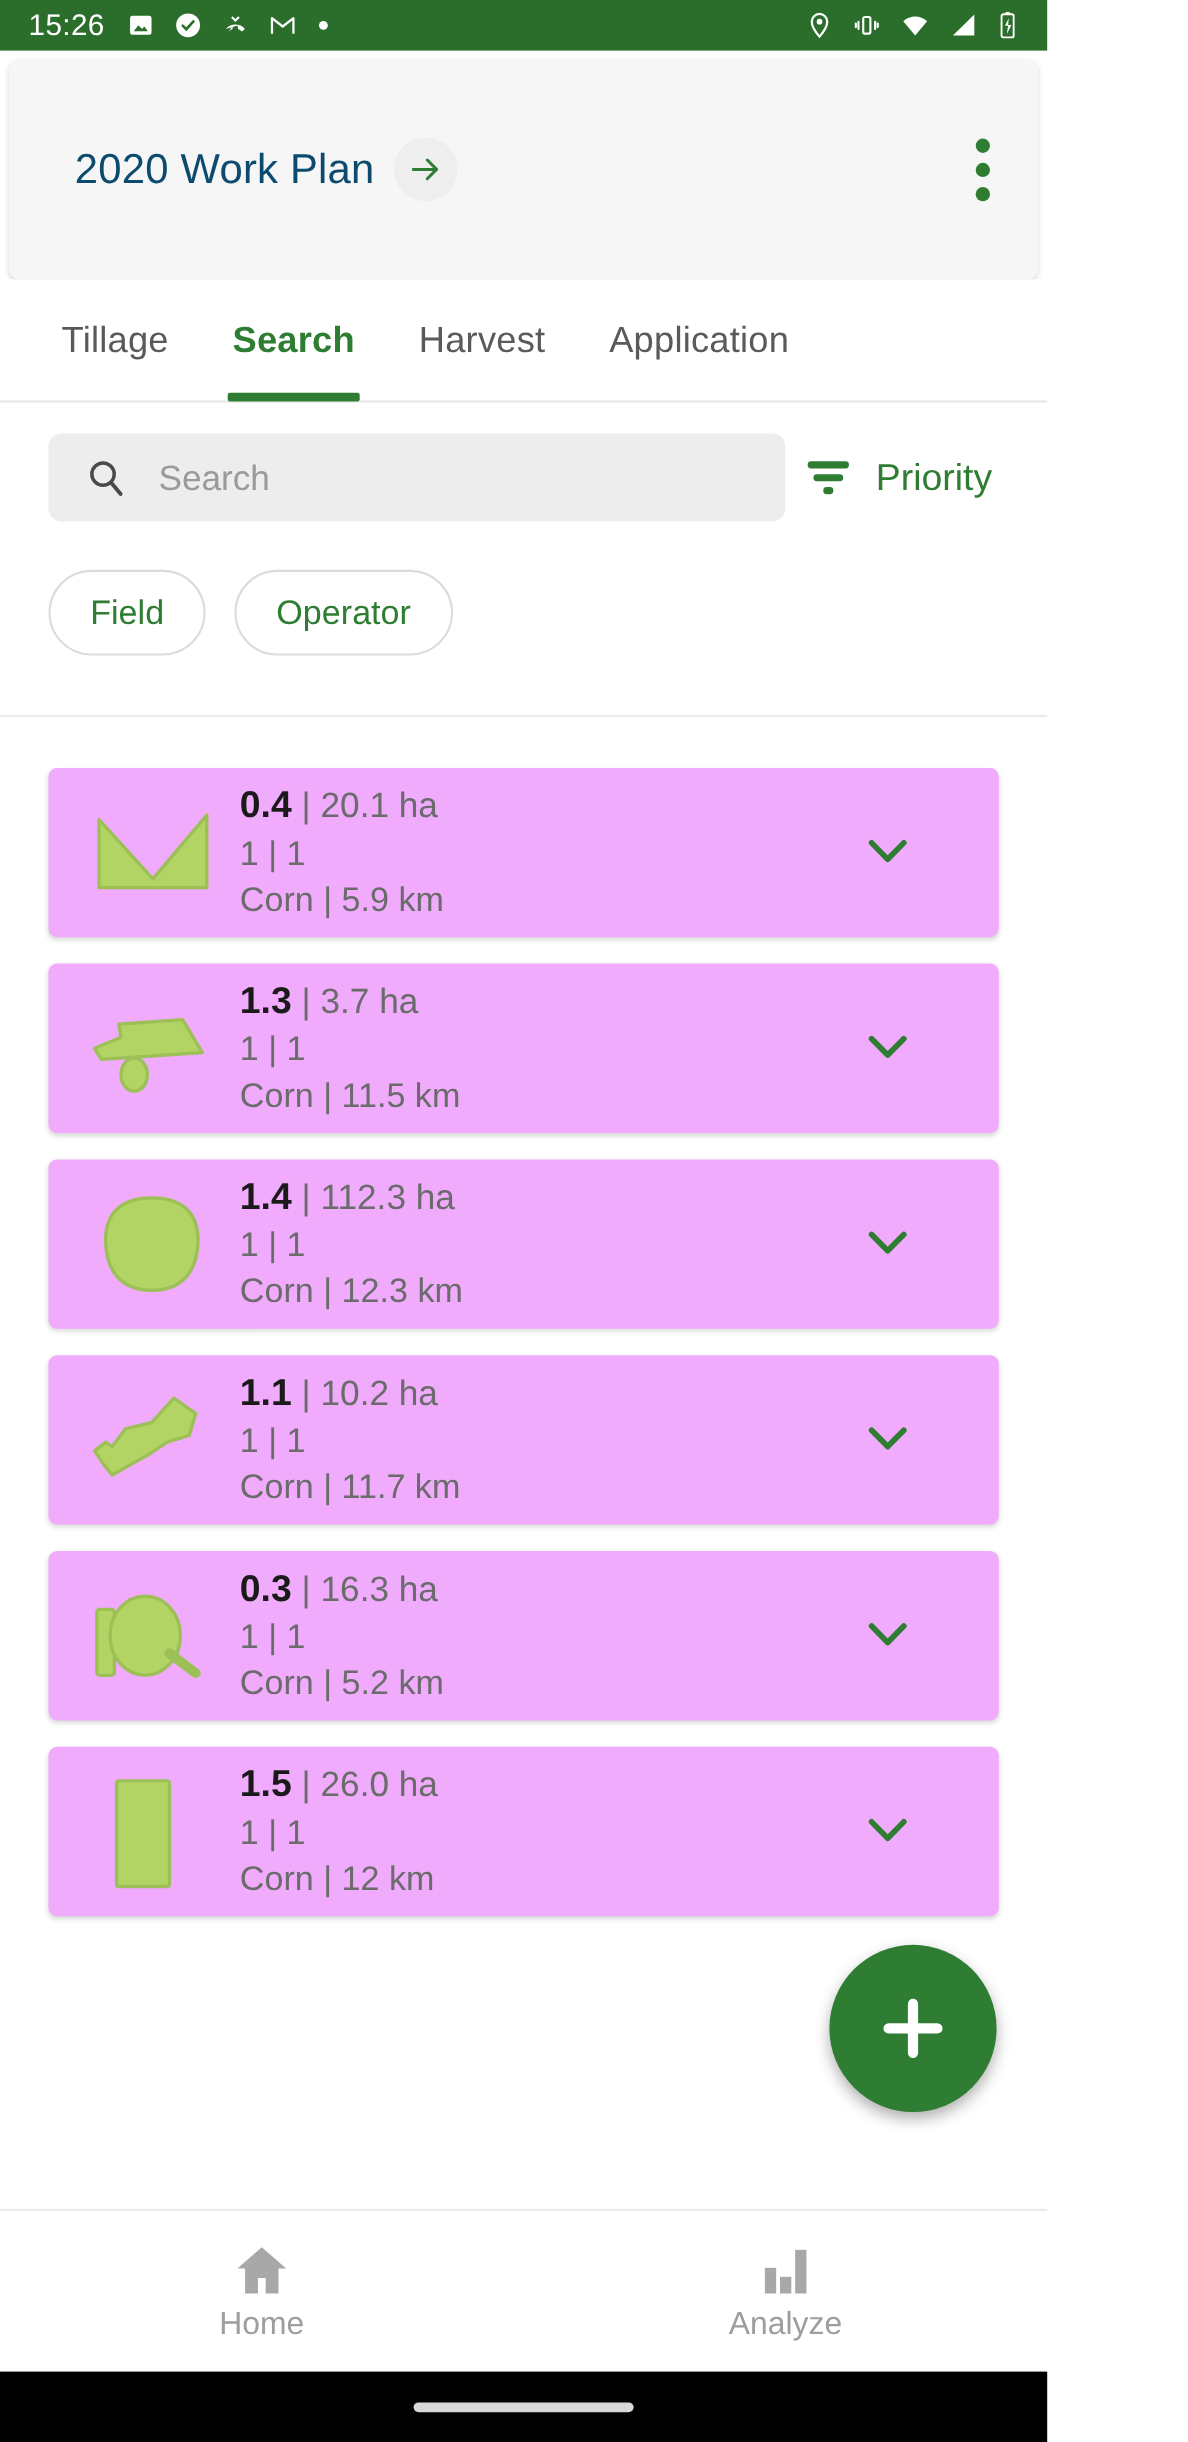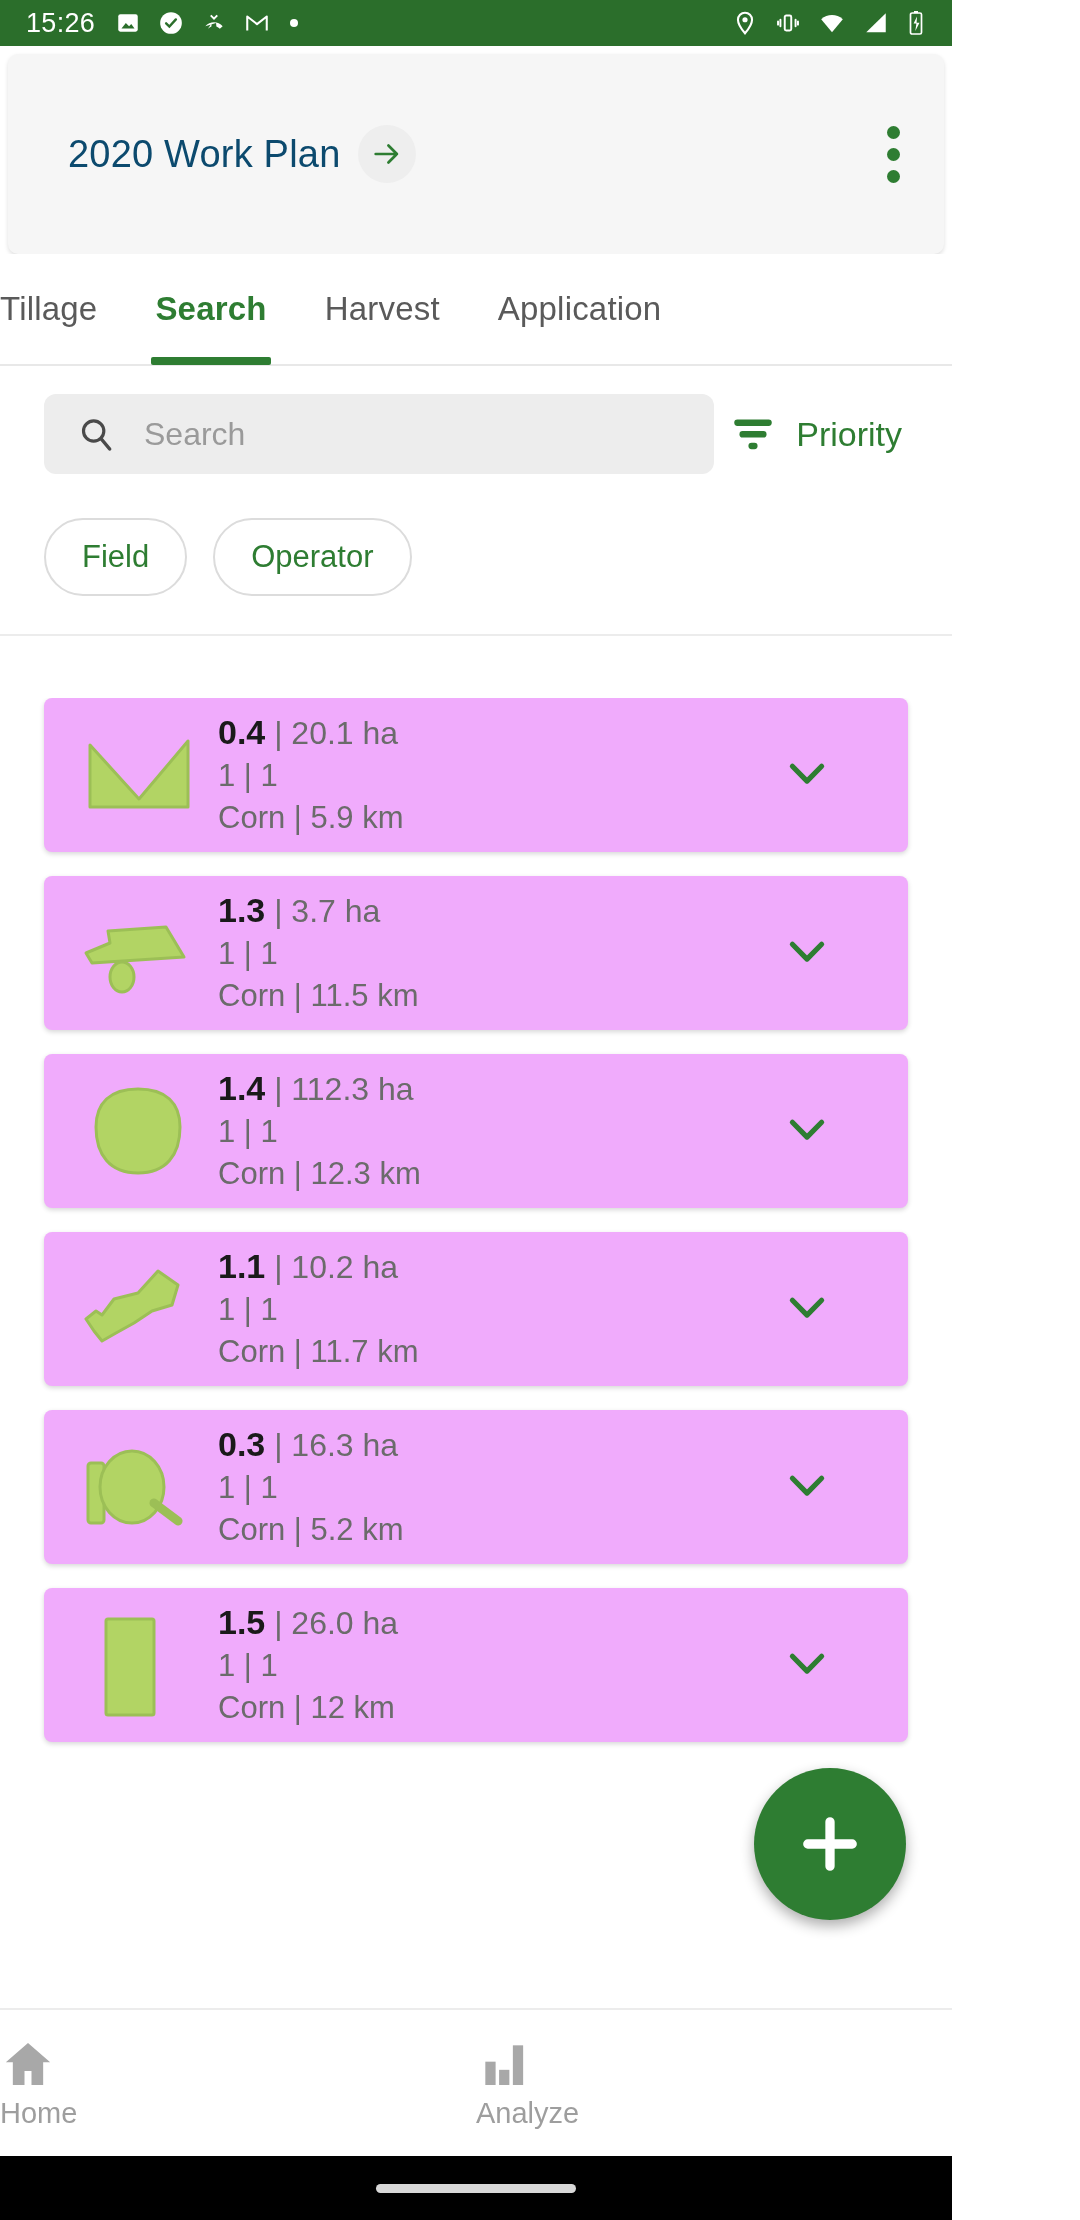--- a/index.html
+++ b/index.html
@@ -45,20 +45,21 @@
     cursor:pointer;
   }
   .hdr-spacer { flex:1; }
   .kebab { display:flex; flex-direction:column; gap:9px; cursor:pointer; padding:10px; }
   .kebab i { width:13px; height:13px; border-radius:50%; background:#2e7d32; display:block; }
 
   
   .tabs {
     height:112px;
     display:flex; align-items:center;
+    padding-left:56px;
     border-bottom:2px solid #e8e8e8;
     background:#fff;
     position:relative;
   }
   .tab {
     font-size:33px; color:#5a5a5a; margin-right:58px;
     position:relative; height:112px; display:flex; align-items:center;
     cursor:pointer; letter-spacing:.2px;
   }
   .tab.active { color:#2e7d32; font-weight:700; }
@@ -82,21 +83,21 @@
   .search-ph { font-size:32px; color:#9a9a9a; margin-left:28px; }
   .sort-ctl {
     margin-left:auto; margin-right:22px;
     display:flex; align-items:center; gap:18px; cursor:pointer;
   }
   .sort-label { font-size:34px; color:#2e7d32; font-weight:400; }
 
   
   .chips-row {
     display:flex; align-items:center; gap:26px;
-    padding:44px 0 38px 44px; background:#fff;
+    padding:44px 0 54px 44px; background:#fff;
     border-bottom:2px solid #ececec;
   }
   .chip {
     height:78px; padding:0 36px;
     border:2px solid #dcdcdc; border-radius:40px;
     display:flex; align-items:center;
     font-size:31px; color:#2e7d32; background:#fff;
     cursor:pointer;
   }
 
@@ -140,21 +141,21 @@
 
   
   .bottomnav {
     position:absolute; left:0; right:0; bottom:64px;
     height:148px; background:#ffffff;
     border-top:2px solid #ececec;
     display:flex; align-items:center;
   }
   .nav-item {
     flex:1; display:flex; flex-direction:column;
-    align-items:flex-start; justify-content:center; gap:5px;
+    align-items:center; justify-content:center; gap:5px;
     cursor:pointer; height:148px;
   }
   .nav-label { font-size:29px; color:#9e9e9e; }
   .nav-item.active .nav-label { color:#2e7d32; }
 
   
   .gesture {
     position:absolute; left:0; right:0; bottom:0;
     height:64px; background:#000000;
     display:flex; align-items:center; justify-content:center;

